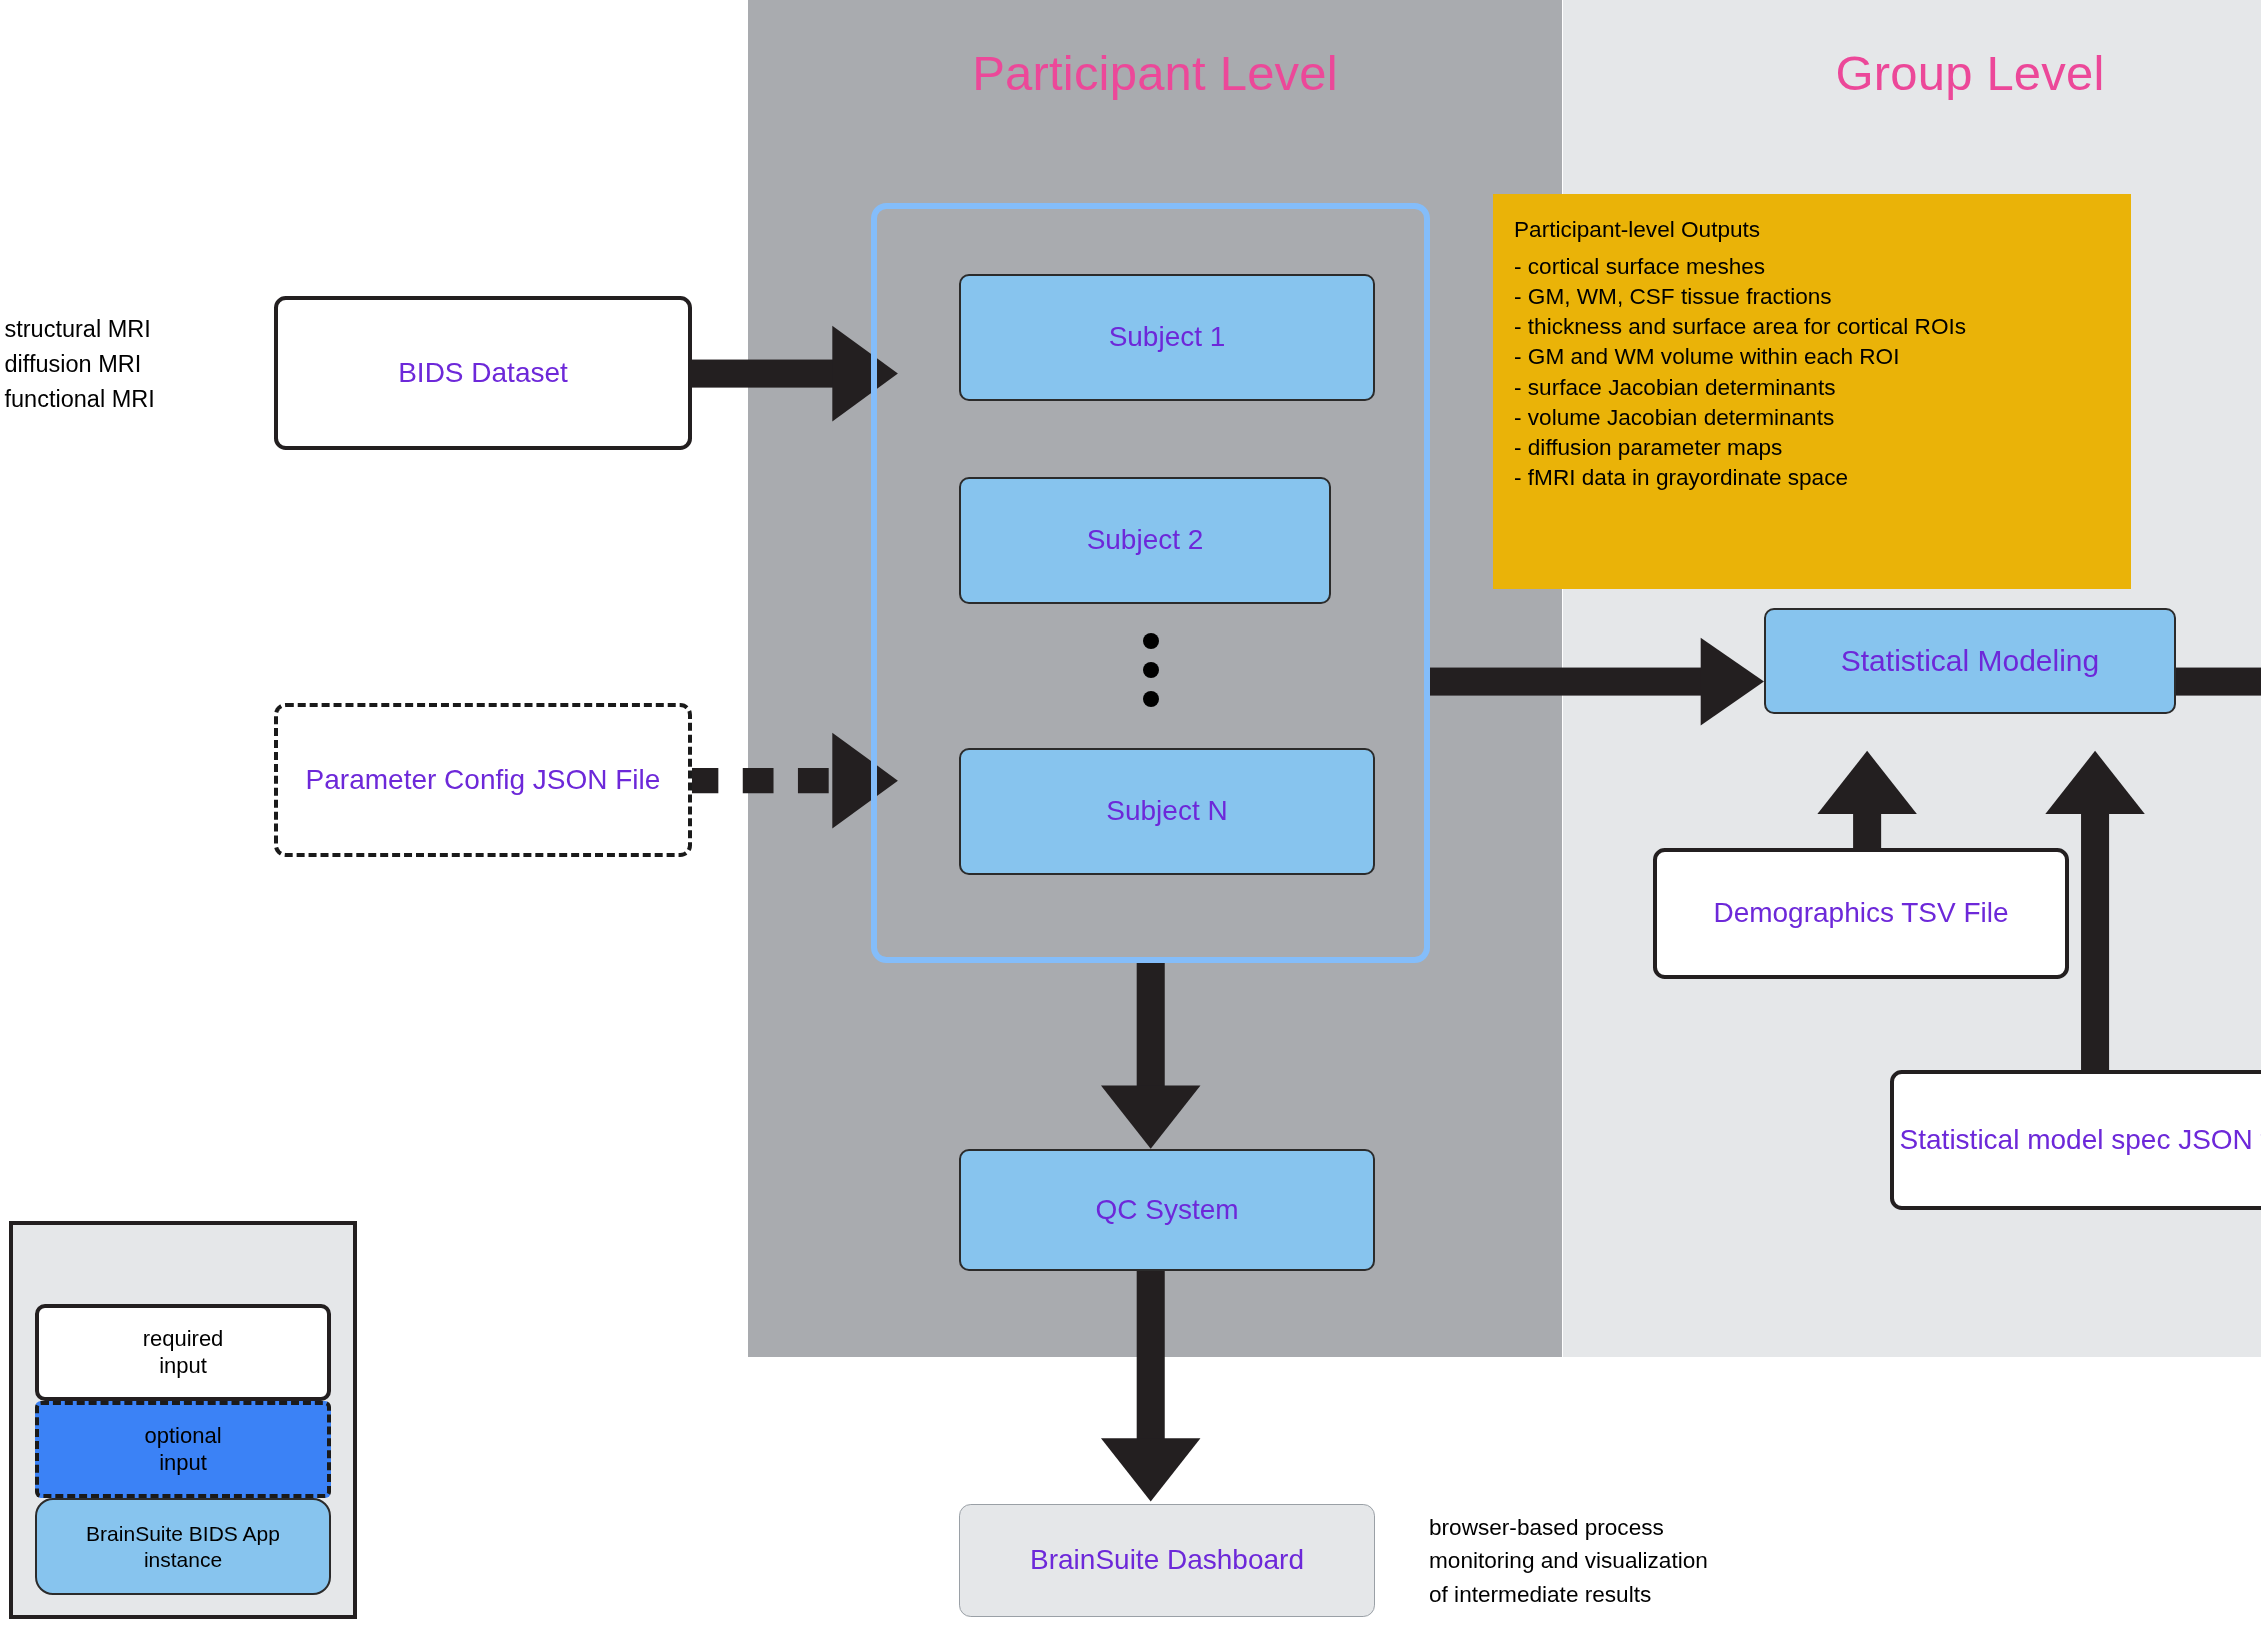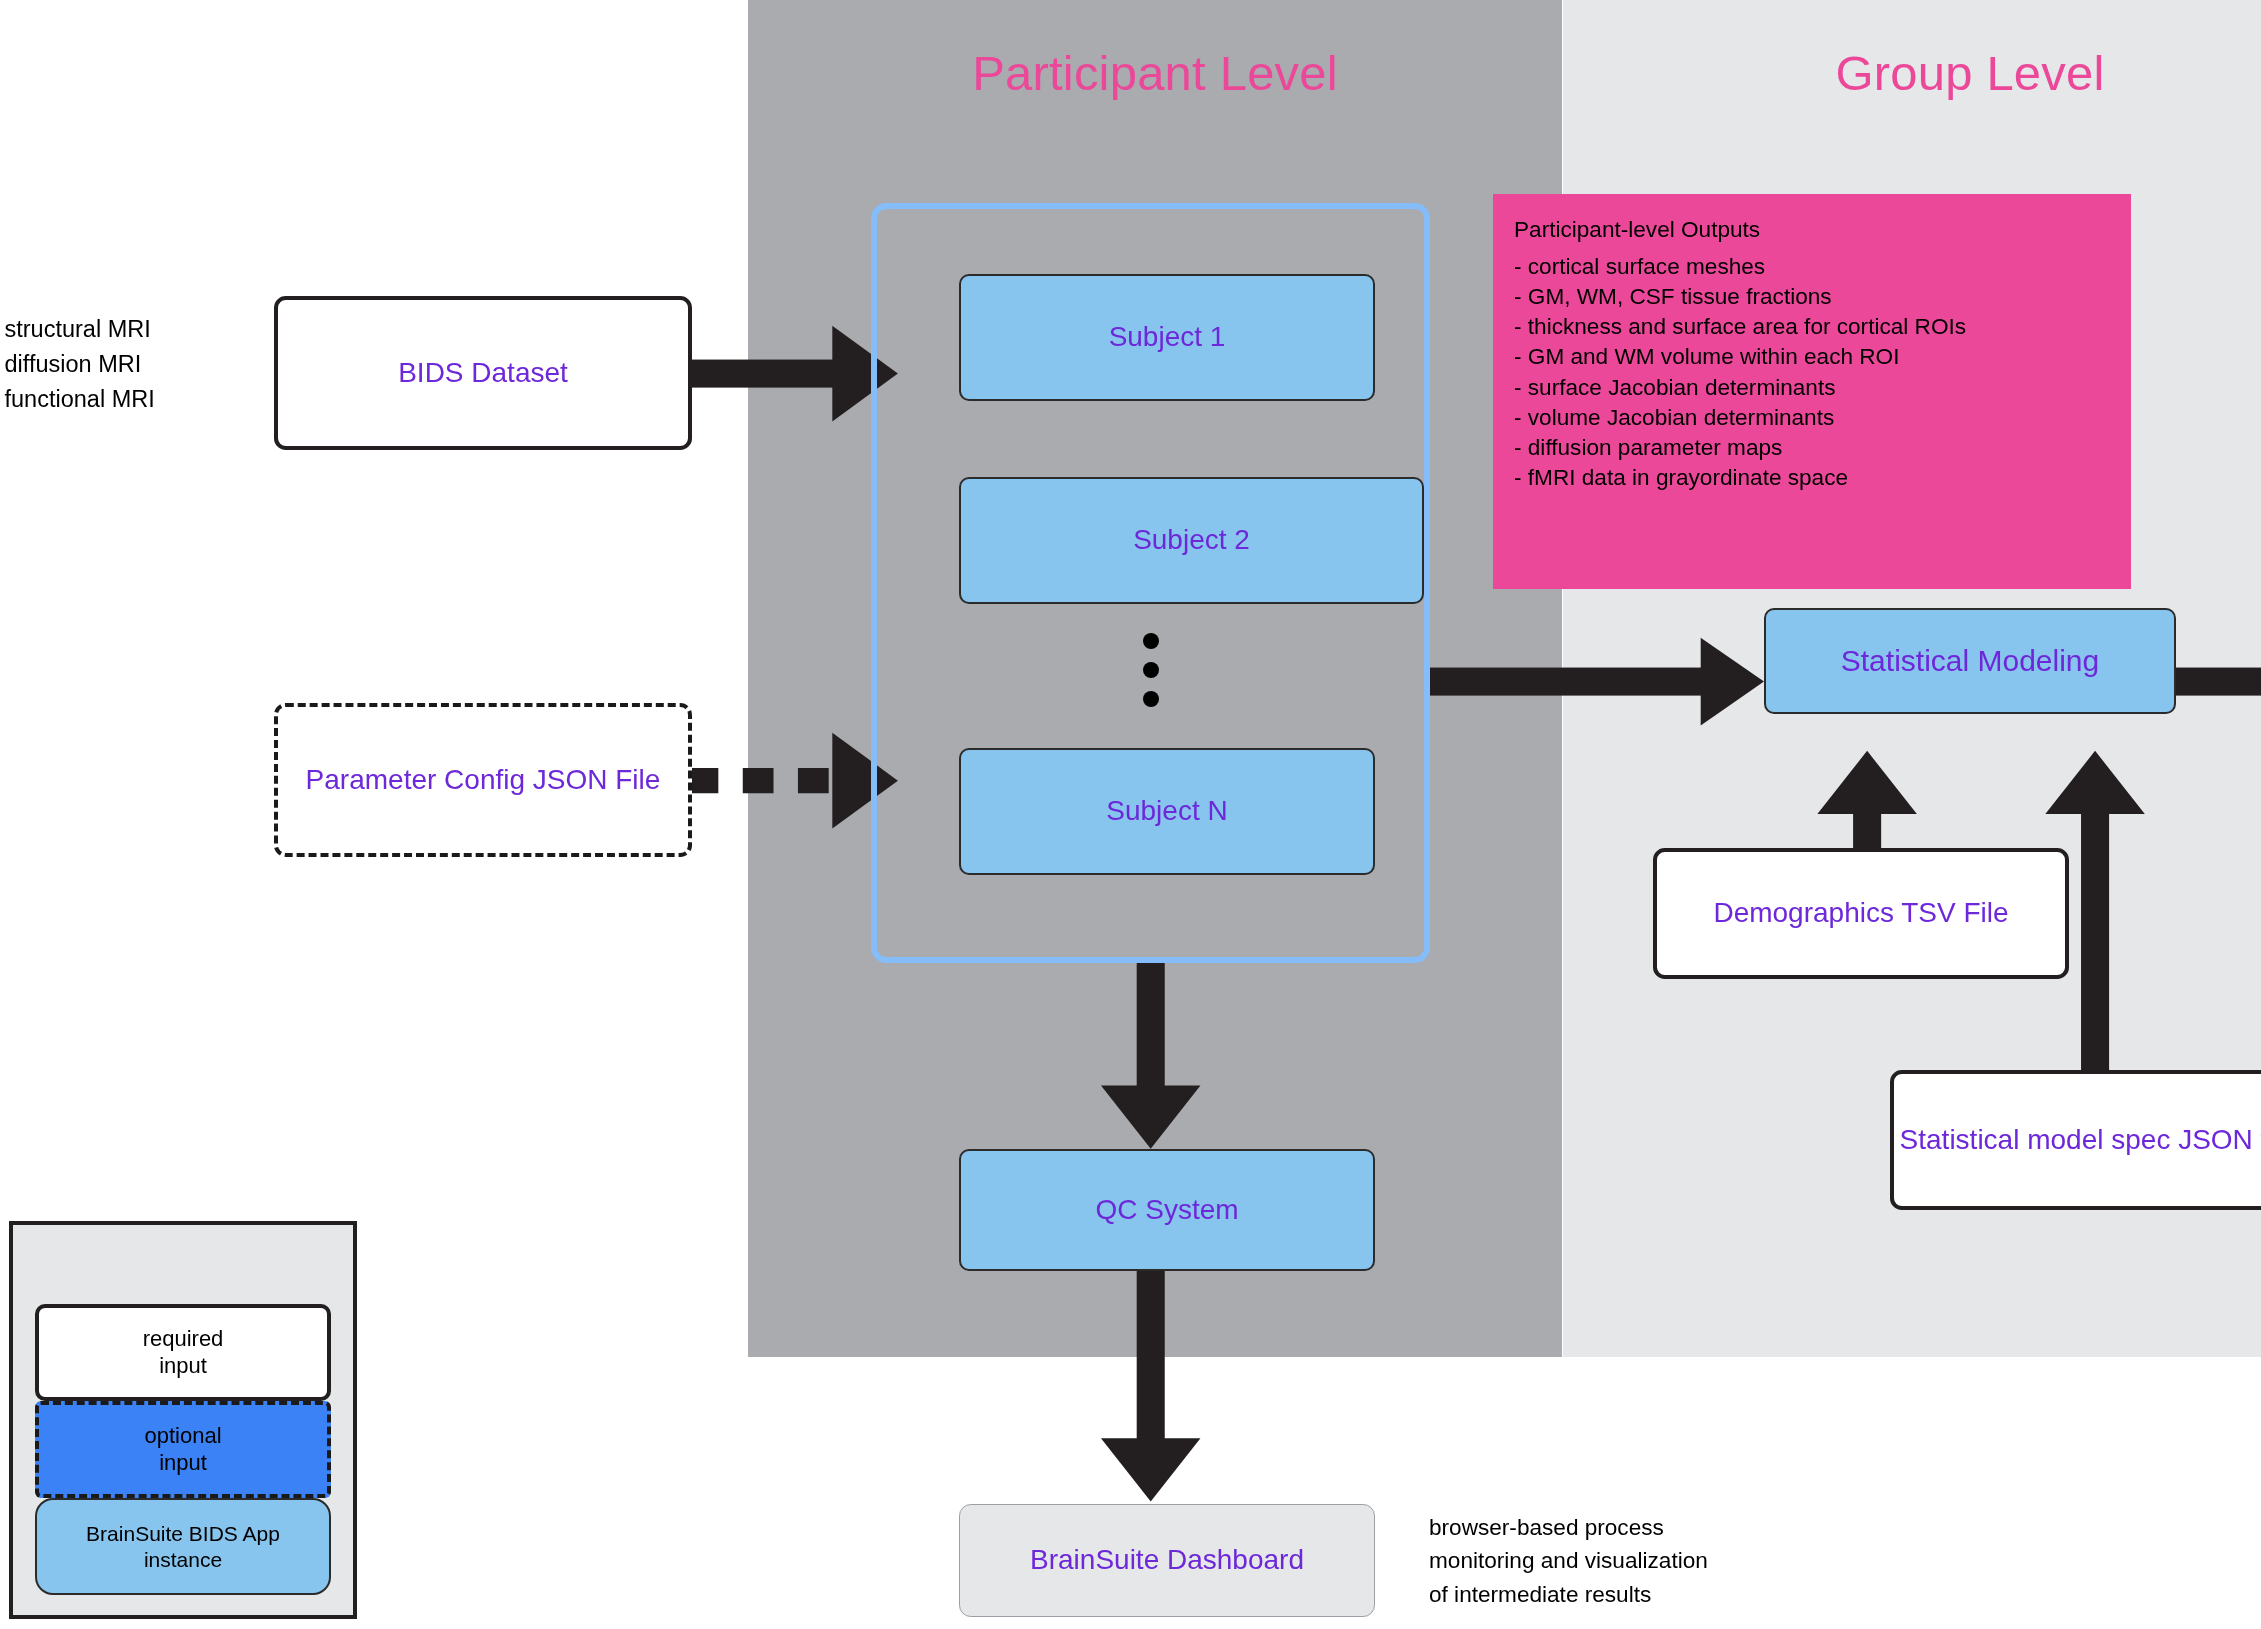--- a/index.html
+++ b/index.html
@@ -95,21 +95,21 @@
     white-space: pre-line;
   }
 
   
   #participant-outputs {
     position: absolute;
     left: 1493px;
     top: 194px;
     width: 638px;
     height: 395px;
-    background: #ec4899;
+    background: #eab308;
     box-sizing: border-box;
     padding: 25px 0 0 21px;
   }
   .outputs-title { font-size: 22.6px; line-height: 1.0; margin-bottom: 10px; }
   .outputs-list  { font-size: 22.6px; line-height: 1.34; }
 
   
   #arrows {
     position: absolute;
     left: 0; top: 0;
@@ -226,21 +226,21 @@
 
   <div class="node node-white" style="left:274px; top:296px; width:418px; height:154px; font-size:28px;">BIDS Dataset</div>
 
   <div class="node node-dashed" style="left:274px; top:703px; width:418px; height:154px; font-size:28px;">Parameter Config
 JSON File</div>
 
   <div id="instance-container"></div>
 
   <div class="node node-blue" style="left:959px; top:274px; width:416px; height:127px; font-size:28px;">Subject 1</div>
 
-  <div class="node node-blue" style="left:959px; top:477px; width:465px; height:127px; font-size:28px;">Subject 2</div>
+  <div class="node node-blue" style="left:959px; top:477px; width:372px; height:127px; font-size:28px;">Subject 2</div>
 
   <div id="subject-ellipsis">
     <span></span>
     <span></span>
     <span></span>
   </div>
 
   <div class="node node-blue" style="left:959px; top:748px; width:416px; height:127px; font-size:28px;">Subject N</div>
 
   <div class="node node-blue" style="left:959px; top:1149px; width:416px; height:122px; font-size:28px;">QC System</div>

